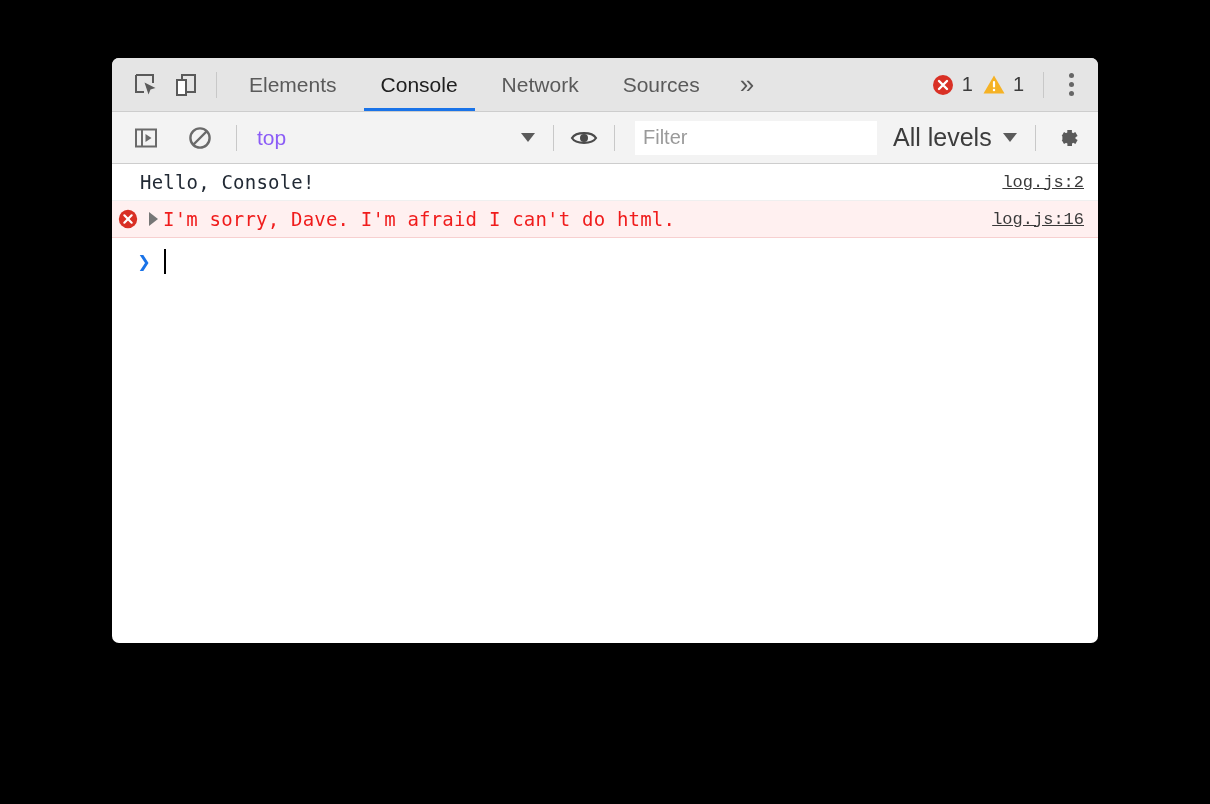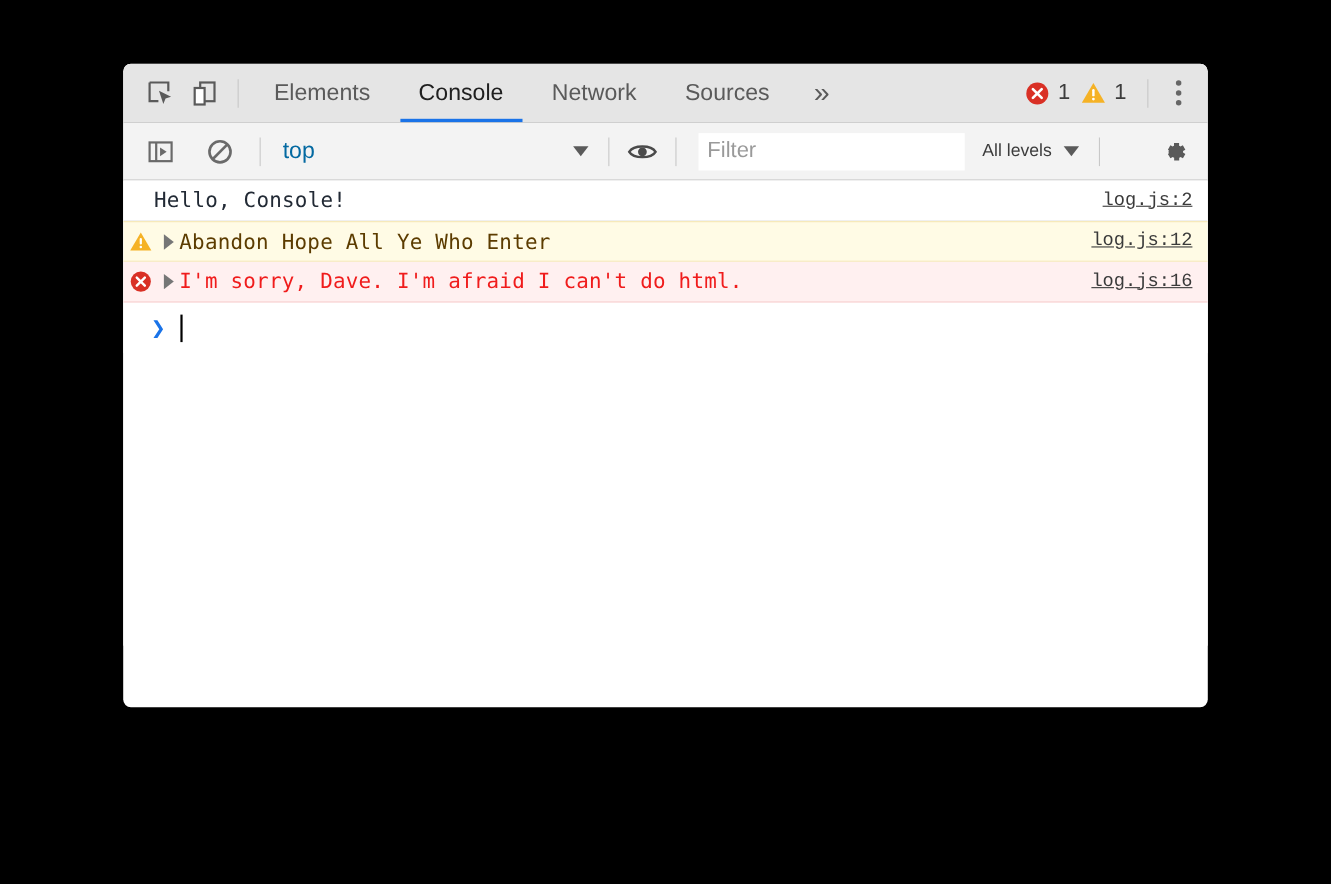--- a/index.html
+++ b/index.html
@@ -177,21 +177,21 @@
     align-items: center;
     flex: 0 0 auto;
     width: 296px;
     height: 34px;
     padding: 0 8px 0 10px;
     box-sizing: border-box;
     cursor: default;
   }
   .ctx-label {
     font-size: 21px;
-    color: #0369a1;
+    color: #8b5cf6;
     flex: 1;
   }
   .caret {
     width: 0; height: 0;
     border-left: 7px solid transparent;
     border-right: 7px solid transparent;
     border-top: 9px solid #5a5a5a;
   }
   .filter-input {
     width: 242px;
@@ -208,21 +208,21 @@
   }
   .filter-input::placeholder { color: #9a9a9a; }
   .levels {
     display: flex;
     align-items: center;
     gap: 11px;
     margin-left: 16px;
     cursor: default;
   }
   .levels-label {
-    font-size: 16px;
+    font-size: 25px;
     color: #3c3c3c;
     white-space: nowrap;
   }
   .gear-btn {
     position: absolute;
     right: 14px;
     top: 50%;
     transform: translateY(-50%);
     width: 34px;
     height: 34px;
@@ -440,32 +440,20 @@
   </div>
 
   <div class="console-body">
 
     <div class="msg log">
       <span class="msg-badge"></span>
       <span class="msg-text">Hello, Console!</span>
       <span class="msg-src">log.js:2</span>
     </div>
 
-    <div class="msg warn">
-      <span class="msg-badge">
-        <svg width="22" height="22" viewBox="0 0 24 24">
-          <path d="M12 2.5 L22.5 20.5 H1.5 Z" fill="#f5b225"></path>
-          <rect x="10.9" y="8" width="2.2" height="6.6" rx="1.1" fill="#ffffff"></rect>
-          <circle cx="12" cy="17" r="1.25" fill="#ffffff"></circle>
-        </svg>
-      </span>
-      <span class="disclosure"></span>
-      <span class="msg-text">Abandon Hope All Ye Who Enter</span>
-      <span class="msg-src">log.js:12</span>
-    </div>
 
     <div class="msg err">
       <span class="msg-badge">
         <svg width="22" height="22" viewBox="0 0 24 24">
           <circle cx="12" cy="12" r="10" fill="#d93025"></circle>
           <path d="M8 8 L16 16 M16 8 L8 16" stroke="#ffffff" stroke-width="2.4" stroke-linecap="round"></path>
         </svg>
       </span>
       <span class="disclosure"></span>
       <span class="msg-text">I'm sorry, Dave. I'm afraid I can't do html.</span>

